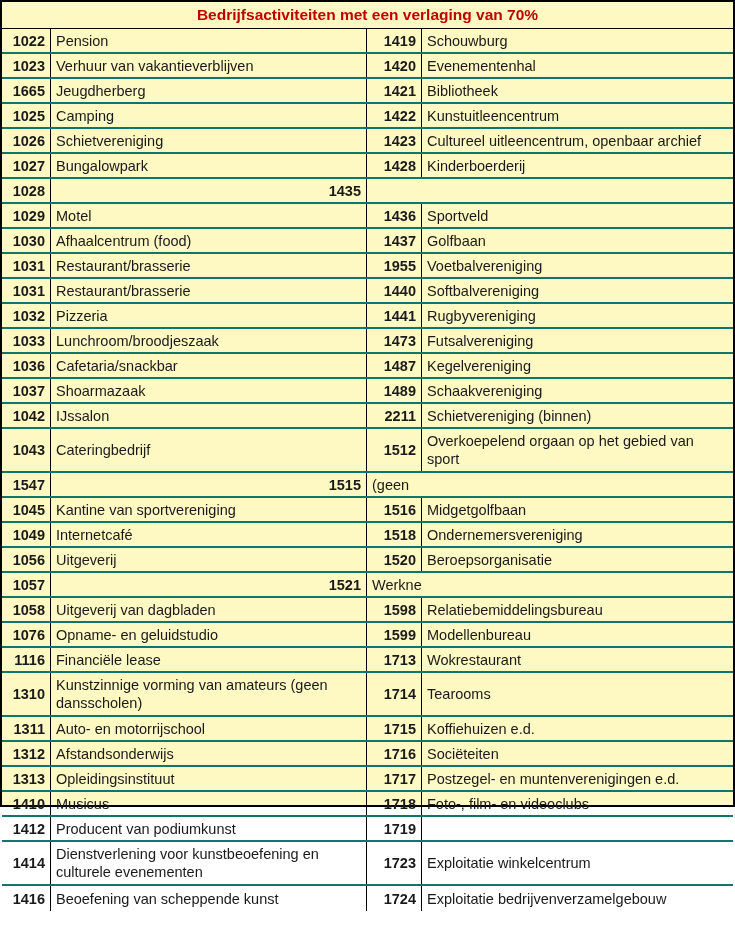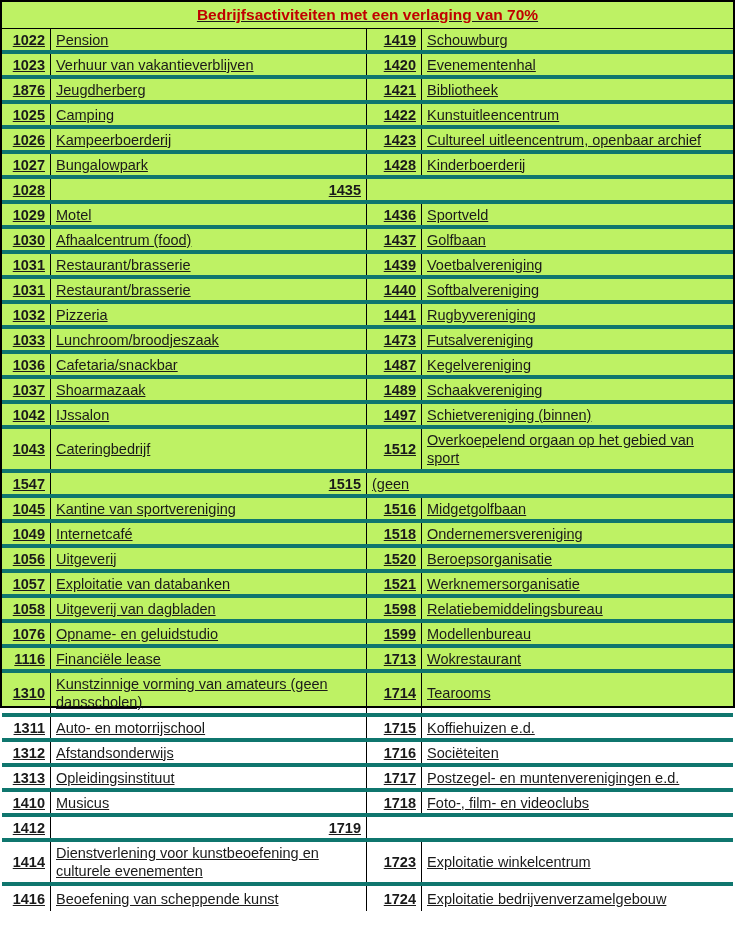--- a/index.html
+++ b/index.html
@@ -8,45 +8,44 @@
     background: #ffffff;
   }
   body {
     width: 735px;
     height: 937px;
     overflow: hidden;
   }
   .doc-table {
     box-sizing: border-box;
     width: 735px;
-    height: 708px;
+    height: 807px;
     border: 2px solid #000000;
     font-family: "Liberation Sans", sans-serif;
     font-size: 14.5px;
     color: #1a1a1a;
-    background: #bef264;
-    text-decoration: underline;
+    background: #fef9c3;
   }
   .title-row {
     box-sizing: border-box;
     height: 27px;
     border-bottom: 1px solid #000000;
     display: flex;
     align-items: center;
     justify-content: center;
     font-weight: bold;
     font-size: 15.5px;
     color: #c00000;
   }
   .row {
     box-sizing: border-box;
     display: grid;
     grid-template-columns: 49px 316px 55px 1fr;
     height: 25px;
-    border-bottom: 4px solid #0f766e;
+    border-bottom: 2px solid #0f766e;
   }
   .row.tall {
     height: 44px;
   }
   .row:last-child {
     border-bottom: none;
   }
   .cell {
     box-sizing: border-box;
     display: flex;
@@ -82,36 +81,36 @@
   </div>
 
   <div class="row">
     <div class="cell code code-left">1023</div>
     <div class="cell desc desc-left">Verhuur van vakantieverblijven</div>
     <div class="cell code code-right">1420</div>
     <div class="cell desc desc-right">Evenementenhal</div>
   </div>
 
   <div class="row">
-    <div class="cell code code-left">1876</div>
+    <div class="cell code code-left">1665</div>
     <div class="cell desc desc-left">Jeugdherberg</div>
     <div class="cell code code-right">1421</div>
     <div class="cell desc desc-right">Bibliotheek</div>
   </div>
 
   <div class="row">
     <div class="cell code code-left">1025</div>
     <div class="cell desc desc-left">Camping</div>
     <div class="cell code code-right">1422</div>
     <div class="cell desc desc-right">Kunstuitleencentrum</div>
   </div>
 
   <div class="row">
     <div class="cell code code-left">1026</div>
-    <div class="cell desc desc-left">Kampeerboerderij</div>
+    <div class="cell desc desc-left">Schietvereniging</div>
     <div class="cell code code-right">1423</div>
     <div class="cell desc desc-right">Cultureel uitleencentrum, openbaar archief</div>
   </div>
 
   <div class="row">
     <div class="cell code code-left">1027</div>
     <div class="cell desc desc-left">Bungalowpark</div>
     <div class="cell code code-right">1428</div>
     <div class="cell desc desc-right">Kinderboerderij</div>
   </div>
@@ -131,21 +130,21 @@
   <div class="row">
     <div class="cell code code-left">1030</div>
     <div class="cell desc desc-left">Afhaalcentrum (food)</div>
     <div class="cell code code-right">1437</div>
     <div class="cell desc desc-right">Golfbaan</div>
   </div>
 
   <div class="row">
     <div class="cell code code-left">1031</div>
     <div class="cell desc desc-left">Restaurant/brasserie</div>
-    <div class="cell code code-right">1439</div>
+    <div class="cell code code-right">1955</div>
     <div class="cell desc desc-right">Voetbalvereniging</div>
   </div>
 
   <div class="row">
     <div class="cell code code-left">1031</div>
     <div class="cell desc desc-left">Restaurant/brasserie</div>
     <div class="cell code code-right">1440</div>
     <div class="cell desc desc-right">Softbalvereniging</div>
   </div>
 
@@ -173,21 +172,21 @@
   <div class="row">
     <div class="cell code code-left">1037</div>
     <div class="cell desc desc-left">Shoarmazaak</div>
     <div class="cell code code-right">1489</div>
     <div class="cell desc desc-right">Schaakvereniging</div>
   </div>
 
   <div class="row">
     <div class="cell code code-left">1042</div>
     <div class="cell desc desc-left">IJssalon</div>
-    <div class="cell code code-right">1497</div>
+    <div class="cell code code-right">2211</div>
     <div class="cell desc desc-right">Schietvereniging (binnen)</div>
   </div>
 
   <div class="row tall">
     <div class="cell code code-left">1043</div>
     <div class="cell desc desc-left">Cateringbedrijf</div>
     <div class="cell code code-right">1512</div>
     <div class="cell desc desc-right">Overkoepelend orgaan op het gebied van sport</div>
   </div>
 
@@ -214,21 +213,20 @@
 
   <div class="row">
     <div class="cell code code-left">1056</div>
     <div class="cell desc desc-left">Uitgeverij</div>
     <div class="cell code code-right">1520</div>
     <div class="cell desc desc-right">Beroepsorganisatie</div>
   </div>
 
   <div class="row">
     <div class="cell code code-left">1057</div>
-    <div class="cell desc desc-left">Exploitatie van databanken</div>
     <div class="cell code code-right">1521</div>
     <div class="cell desc desc-right">Werknemersorganisatie</div>
   </div>
 
   <div class="row">
     <div class="cell code code-left">1058</div>
     <div class="cell desc desc-left">Uitgeverij van dagbladen</div>
     <div class="cell code code-right">1598</div>
     <div class="cell desc desc-right">Relatiebemiddelingsbureau</div>
   </div>
@@ -277,20 +275,21 @@
 
   <div class="row">
     <div class="cell code code-left">1410</div>
     <div class="cell desc desc-left">Musicus</div>
     <div class="cell code code-right">1718</div>
     <div class="cell desc desc-right">Foto-, film- en videoclubs</div>
   </div>
 
   <div class="row">
     <div class="cell code code-left">1412</div>
+    <div class="cell desc desc-left">Producent van podiumkunst</div>
     <div class="cell code code-right">1719</div>
   </div>
 
   <div class="row tall">
     <div class="cell code code-left">1414</div>
     <div class="cell desc desc-left">Dienstverlening voor kunstbeoefening en culturele evenementen</div>
     <div class="cell code code-right">1723</div>
     <div class="cell desc desc-right">Exploitatie winkelcentrum</div>
   </div>
 

